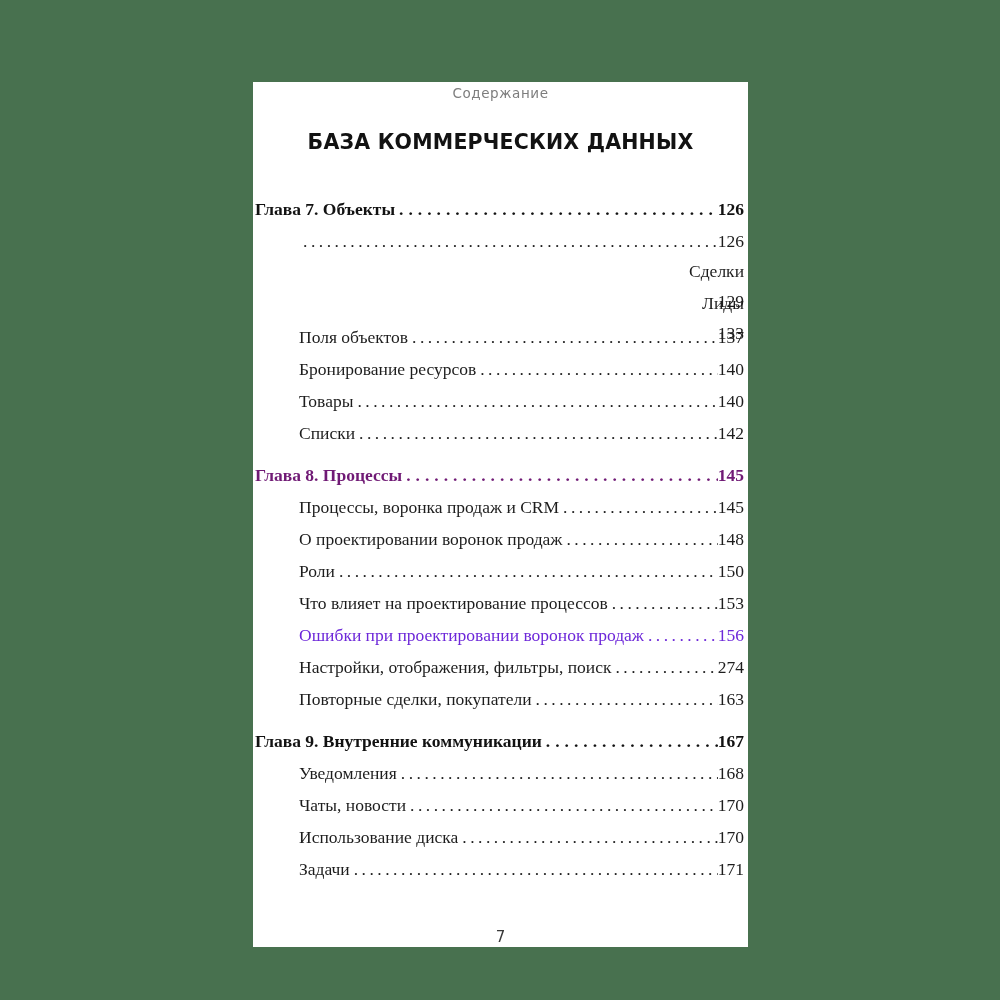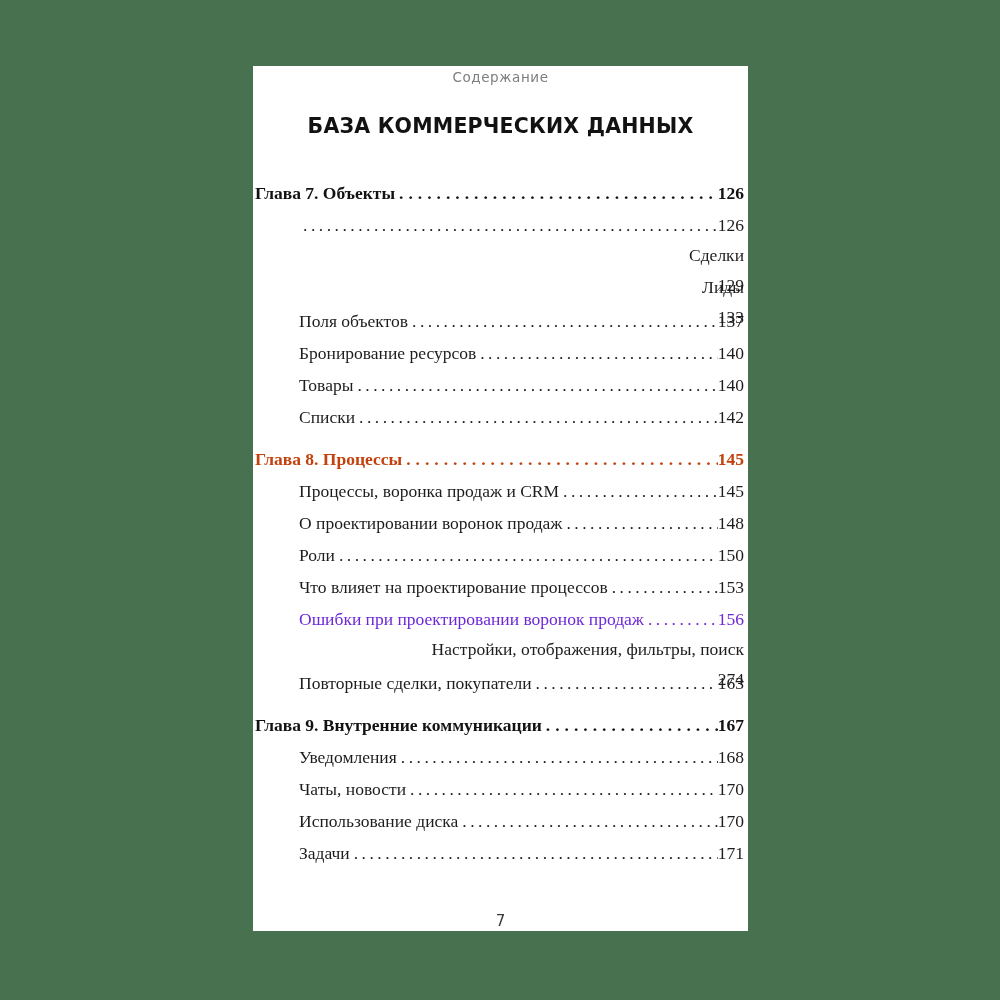--- a/index.html
+++ b/index.html
@@ -13,21 +13,21 @@
     overflow: hidden;
     font-family: "Liberation Serif", serif;
   }
   .canvas {
     position: absolute;
     inset: 0;
   }
   .book-page {
     position: absolute;
     left: 253px;
-    top: 66px;
+    top: 82px;
     width: 495px;
     height: 865px;
     box-sizing: border-box;
     padding: 0 4px 0 2px;
   }
   .running-head {
     position: absolute;
     top: 3px;
     left: 0;
     right: 0;
@@ -154,21 +154,21 @@
         <div class="toc-row sub" style="color: rgb(29, 29, 29);">
           <span class="toc-title">Товары</span>
           <span class="toc-leader">........................................................................................................................</span>
           <span class="toc-page">140</span>
         </div>
         <div class="toc-row sub" style="color: rgb(29, 29, 29);">
           <span class="toc-title">Списки</span>
           <span class="toc-leader">........................................................................................................................</span>
           <span class="toc-page">142</span>
         </div>
-        <div class="toc-row section" style="color: #c2410c;">
+        <div class="toc-row section" style="color: #701a75;">
           <span class="toc-title">Глава 8. Процессы</span>
           <span class="toc-leader">........................................................................................................................</span>
           <span class="toc-page">145</span>
         </div>
         <div class="toc-row sub" style="color: rgb(29, 29, 29);">
           <span class="toc-title">Процессы, воронка продаж и CRM</span>
           <span class="toc-leader">........................................................................................................................</span>
           <span class="toc-page">145</span>
         </div>
         <div class="toc-row sub" style="color: rgb(29, 29, 29);">
@@ -184,21 +184,21 @@
         <div class="toc-row sub" style="color: rgb(29, 29, 29);">
           <span class="toc-title">Что влияет на проектирование процессов</span>
           <span class="toc-leader">........................................................................................................................</span>
           <span class="toc-page">153</span>
         </div>
         <div class="toc-row sub" style="color: #6d28d9;">
           <span class="toc-title">Ошибки при проектировании воронок продаж</span>
           <span class="toc-leader">........................................................................................................................</span>
           <span class="toc-page">156</span>
         </div>
-        <div class="toc-row sub" style="color: rgb(29, 29, 29); flex-direction: column;">
+        <div class="toc-row sub" style="color: rgb(29, 29, 29);">
           <span class="toc-title">Настройки, отображения, фильтры, поиск</span>
           <span class="toc-leader">........................................................................................................................</span>
           <span class="toc-page">274</span>
         </div>
         <div class="toc-row sub" style="color: rgb(29, 29, 29);">
           <span class="toc-title">Повторные сделки, покупатели</span>
           <span class="toc-leader">........................................................................................................................</span>
           <span class="toc-page">163</span>
         </div>
         <div class="toc-row section" style="color: rgb(18, 18, 18);">

